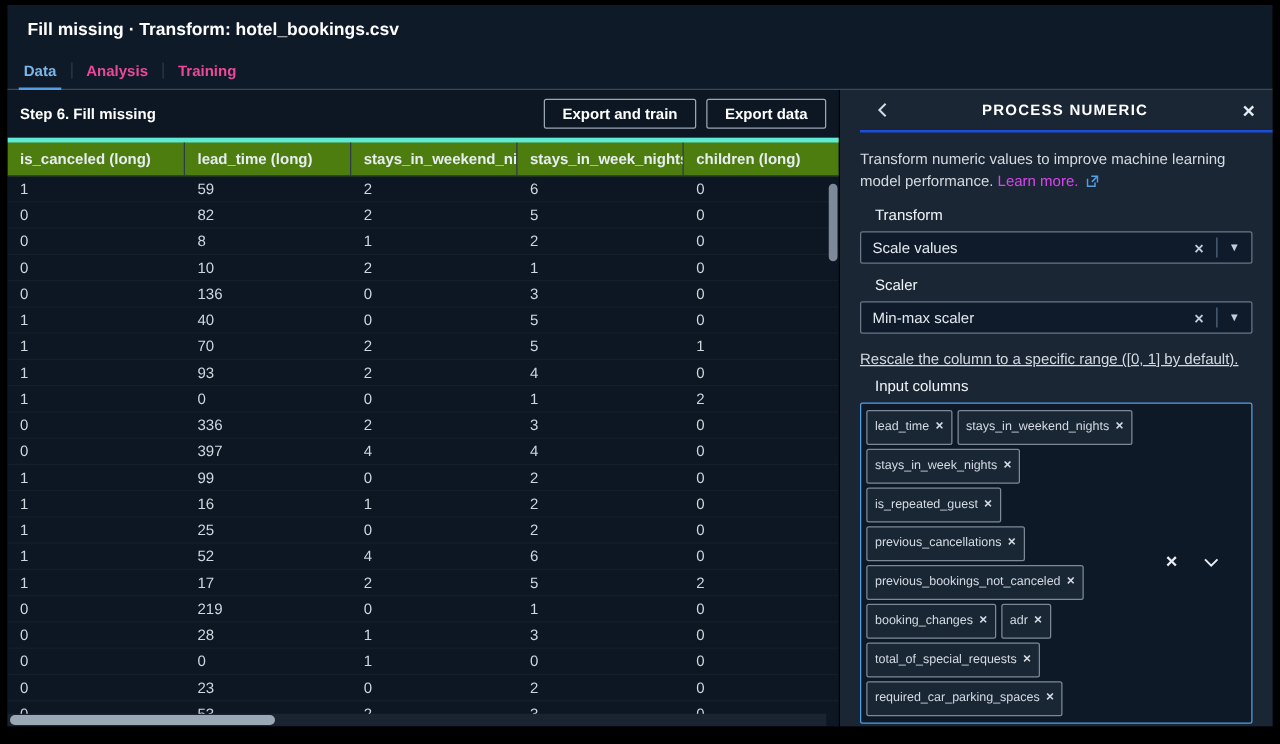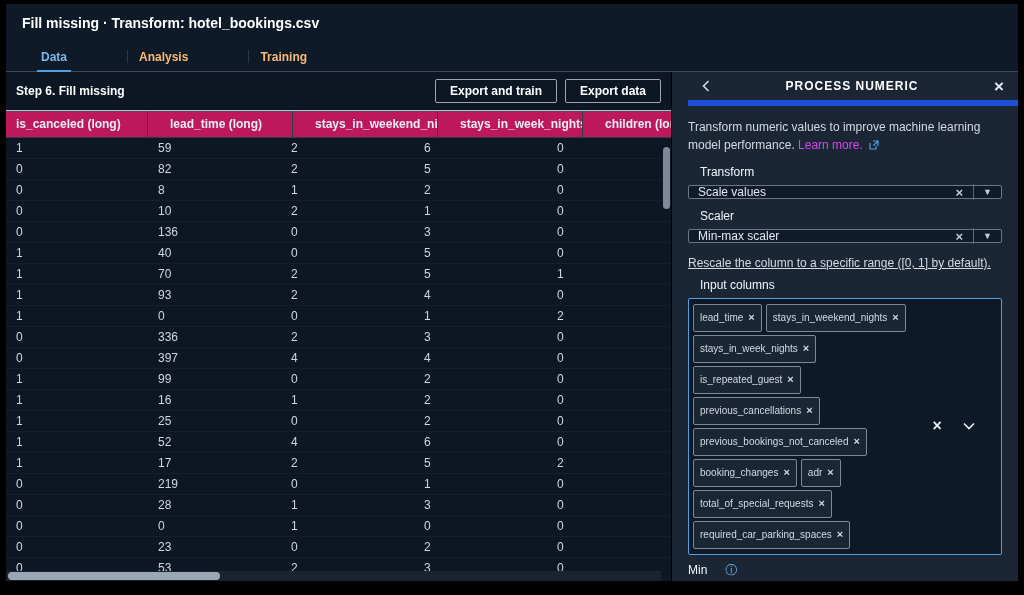--- a/index.html
+++ b/index.html
@@ -3,61 +3,61 @@
 <meta charset="utf-8">
 <style>
   * { margin:0; padding:0; box-sizing:border-box; }
   body { background:#000; font-family:"Liberation Sans", sans-serif; }
   .screen { position:relative; width:1024px; height:595px; background:#000; overflow:hidden; }
   .app { position:absolute; left:6px; top:4px; right:6px; bottom:14px; background:#0e1a28; display:flex; flex-direction:column; }
 
   
   .app-header { height:38px; display:flex; align-items:center; padding:0 16px; flex:0 0 auto; }
   .app-title { font-size:14px; font-weight:700; color:#ffffff; }
-  .tabs { height:30px; display:flex; align-items:stretch; padding-left:23px; border-bottom:1px solid #3b4a5a; flex:0 0 auto;gap:48px; }
-  .tab { position:relative; display:flex; align-items:center; padding:0 12px; font-size:12px; font-weight:700; color:#fdba74; cursor:pointer; }
+  .tabs { height:30px; display:flex; align-items:stretch; padding-left:1px; border-bottom:1px solid #3b4a5a; flex:0 0 auto; }
+  .tab { position:relative; display:flex; align-items:center; padding:0 12px; font-size:12px; font-weight:700; color:#ec4899; cursor:pointer; }
   .tab + .tab::before { content:""; position:absolute; left:0; top:8px; bottom:8px; width:1px; background:#2c3a4a; }
   .tab.active { color:#7cb7e8; }
   .tab.active::after { content:""; position:absolute; left:8px; right:8px; bottom:-1px; height:2px; background:#539fe5; }
 
   .content { flex:1; display:flex; min-height:0; }
 
   
   .left { flex:1; min-width:0; display:flex; flex-direction:column; background:#0c1723; border-right:1px solid #000; }
   .toolbar { height:38px; display:flex; align-items:center; padding:0 10px; gap:8px; flex:0 0 auto; }
   .step-label { font-size:12px; font-weight:700; color:#ffffff; margin-right:auto; }
   .btn { border:1px solid #9aa7b5; color:#ffffff; font-size:12px; font-weight:700; padding:4px 14px; border-radius:2px; background:transparent; cursor:pointer; white-space:nowrap; }
 
   .table-wrap { flex:1; position:relative; overflow:hidden; }
   .thead, .trow { display:grid; grid-template-columns:142px 133px 133px 133px 1fr; }
-  .thead { background:#be185d; border-top:1px solid #5eead4; border-bottom:1px solid #2e3b4b;gap:12px; }
+  .thead { background:#4d7c0f; border-top:4px solid #5eead4; border-bottom:1px solid #2e3b4b; }
   .thcell { font-size:12px; font-weight:700; color:#e7edf3; padding:6px 10px; border-right:1px solid #2e3b4b; white-space:nowrap; overflow:hidden; cursor:pointer; }
   .thcell:last-child { border-right:none; }
   .trow { height:21px; border-bottom:1px solid rgba(255,255,255,0.035); }
   .tcell { font-size:12px; color:#cfd7df; padding:0 10px; line-height:21px; white-space:nowrap; overflow:hidden; }
 
   .vscroll { position:absolute; top:29px; right:1px; bottom:12px; width:8px; }
   .vthumb { position:absolute; top:8px; right:0; width:7px; height:62px; background:#7d8998; border-radius:4px; cursor:pointer; }
   .hscroll { position:absolute; left:0; right:10px; bottom:0; height:10px; background:#1a2430; }
   .hthumb { position:absolute; left:2px; top:1px; height:8px; width:212px; background:#9aa7b5; border-radius:4px; cursor:pointer; }
 
   
   .panel { width:346px; flex:0 0 auto; background:#1b2634; display:flex; flex-direction:column; }
-  .panel-header { height:34px; flex:0 0 auto; display:flex; align-items:center; padding:0 14px; border-bottom:6px solid #1d4ed8;margin-left:16px; }
+  .panel-header { height:34px; flex:0 0 auto; display:flex; align-items:center; padding:0 14px; border-bottom:2px solid #1d4ed8;margin-left:16px; }
   .back-btn { color:#d4dae2; cursor:pointer; display:flex; align-items:center; }
   .panel-title { flex:1; text-align:center; font-size:12px; font-weight:700; letter-spacing:1px; color:#ffffff; }
   .close-btn { color:#e7edf3; font-size:17px; font-weight:700; cursor:pointer; line-height:1; }
 
   .panel-body { flex:1; overflow:hidden; padding:12px 16px; font-size:12px; color:#d4dae2; }
   .desc { line-height:1.5; margin-bottom:10px; }
   .link { color:#d946ef; cursor:pointer; }
   .ext-icon { display:inline-block; vertical-align:-1px; margin-left:3px; }
 
   .field-label { color:#f1f5f9; margin:10px 12px 6px; }
-  .dropdown { height:14px; border:1px solid #6b7687; border-radius:2px; display:flex; align-items:center; padding:0 0 0 9px; background:#0f1b2a; cursor:pointer; }
+  .dropdown { height:26px; border:1px solid #6b7687; border-radius:2px; display:flex; align-items:center; padding:0 0 0 9px; background:#0f1b2a; cursor:pointer; }
   .dd-value { flex:1; color:#e2e8ef; }
   .dd-clear { color:#c3cdd9; font-weight:700; padding:0 10px; font-size:13px; }
   .dd-sep { width:1px; height:16px; background:#546a80; }
   .dd-caret { padding:0 9px; color:#c3cdd9; font-size:9px; }
 
   .note { margin:12px 0 2px; line-height:1.4;text-decoration:underline; }
 
   .chips-box { margin-top:6px; border:1px solid #539fe5; border-radius:2px; background:#0d1926; display:flex; padding:5px 4px; }
   .chips { flex:1; display:flex; flex-wrap:wrap; gap:3px 4px; align-content:flex-start; min-width:0; }
   .chip { display:inline-flex; align-items:center; gap:5px; border:1px solid #7d8998; border-radius:2px; background:#192634; color:#d4dae2; font-size:10px; padding:1px 6px; height:28px; white-space:nowrap; }

